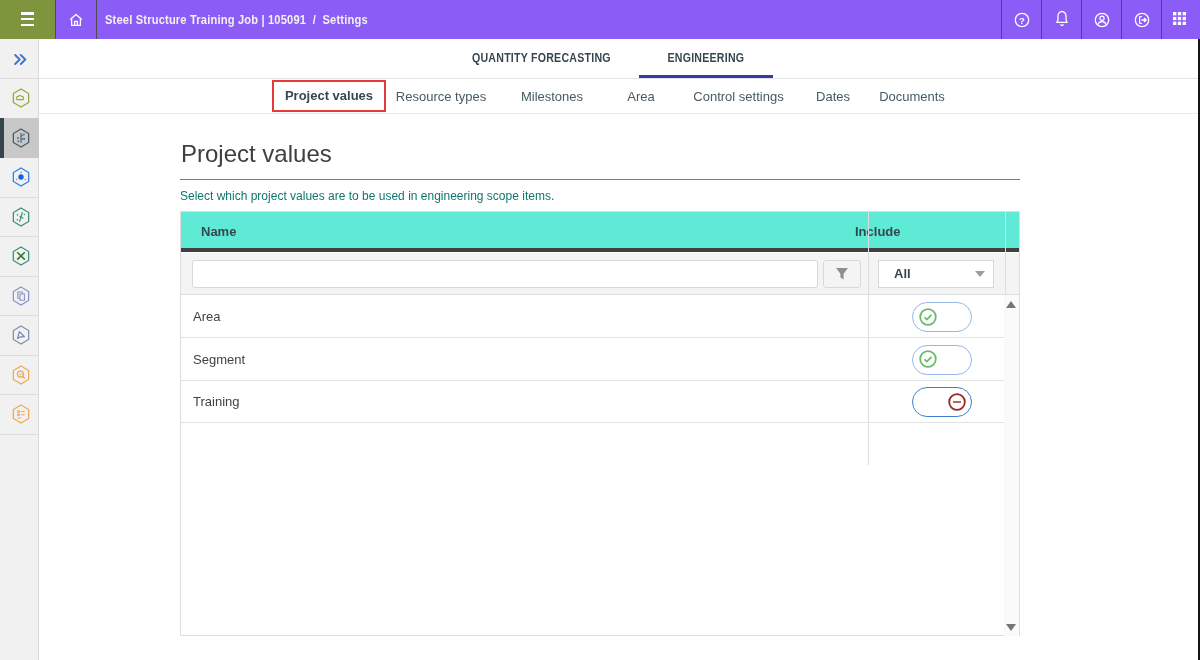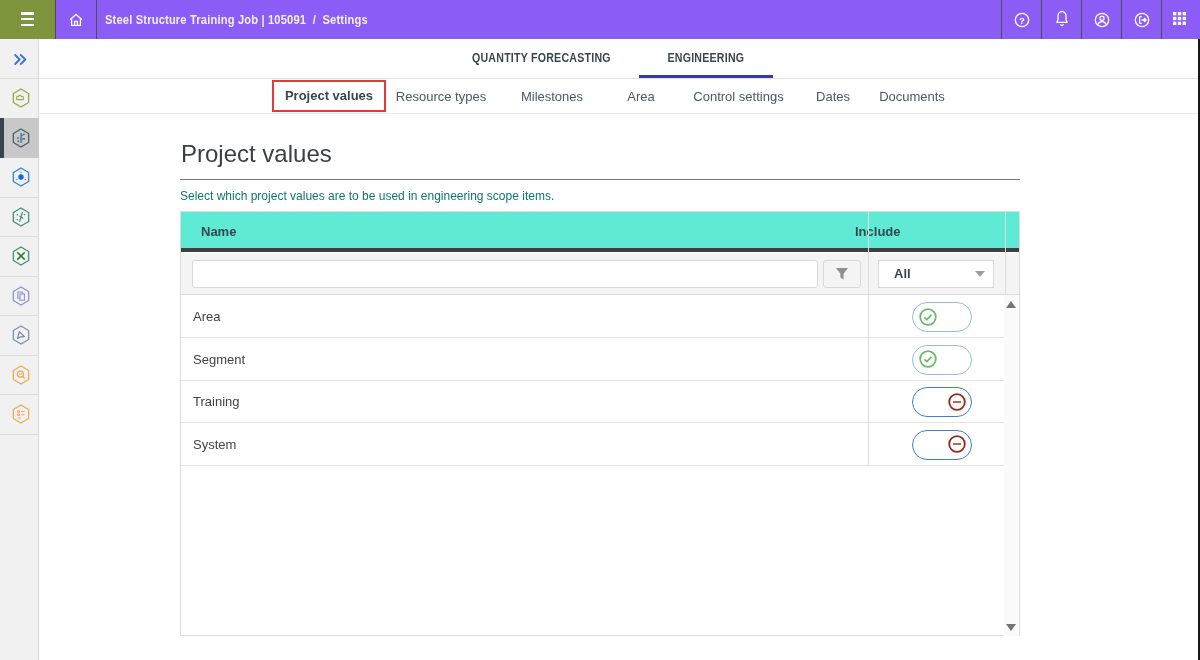--- a/index.html
+++ b/index.html
@@ -269,29 +269,20 @@
   </div>
   <div class="row" style="top:169px">
     <div class="rname">Training</div>
     <div class="pill off">
         <svg width="18" height="18" viewBox="0 0 18 18" style="position:absolute;left:35px;top:4.5px">
       <circle cx="9" cy="9" r="7.8" fill="none" stroke="#96281b" stroke-width="1.8"></circle>
       <path d="M5 9 H13" fill="none" stroke="#b2574a" stroke-width="1.8"></path>
     </svg>
       </div>
   </div>
-  <div class="row" style="top:211.5px">
-    <div class="rname">System</div>
-    <div class="pill off">
-        <svg width="18" height="18" viewBox="0 0 18 18" style="position:absolute;left:35px;top:4.5px">
-      <circle cx="9" cy="9" r="7.8" fill="none" stroke="#96281b" stroke-width="1.8"></circle>
-      <path d="M5 9 H13" fill="none" stroke="#b2574a" stroke-width="1.8"></path>
-    </svg>
-      </div>
-  </div>
 
   <div id="vscroll">
     <div class="arrow-up"></div>
     <div class="arrow-dn"></div>
   </div>
 </div>
 
 <div id="rightedge"></div>
 
 </body></html>

